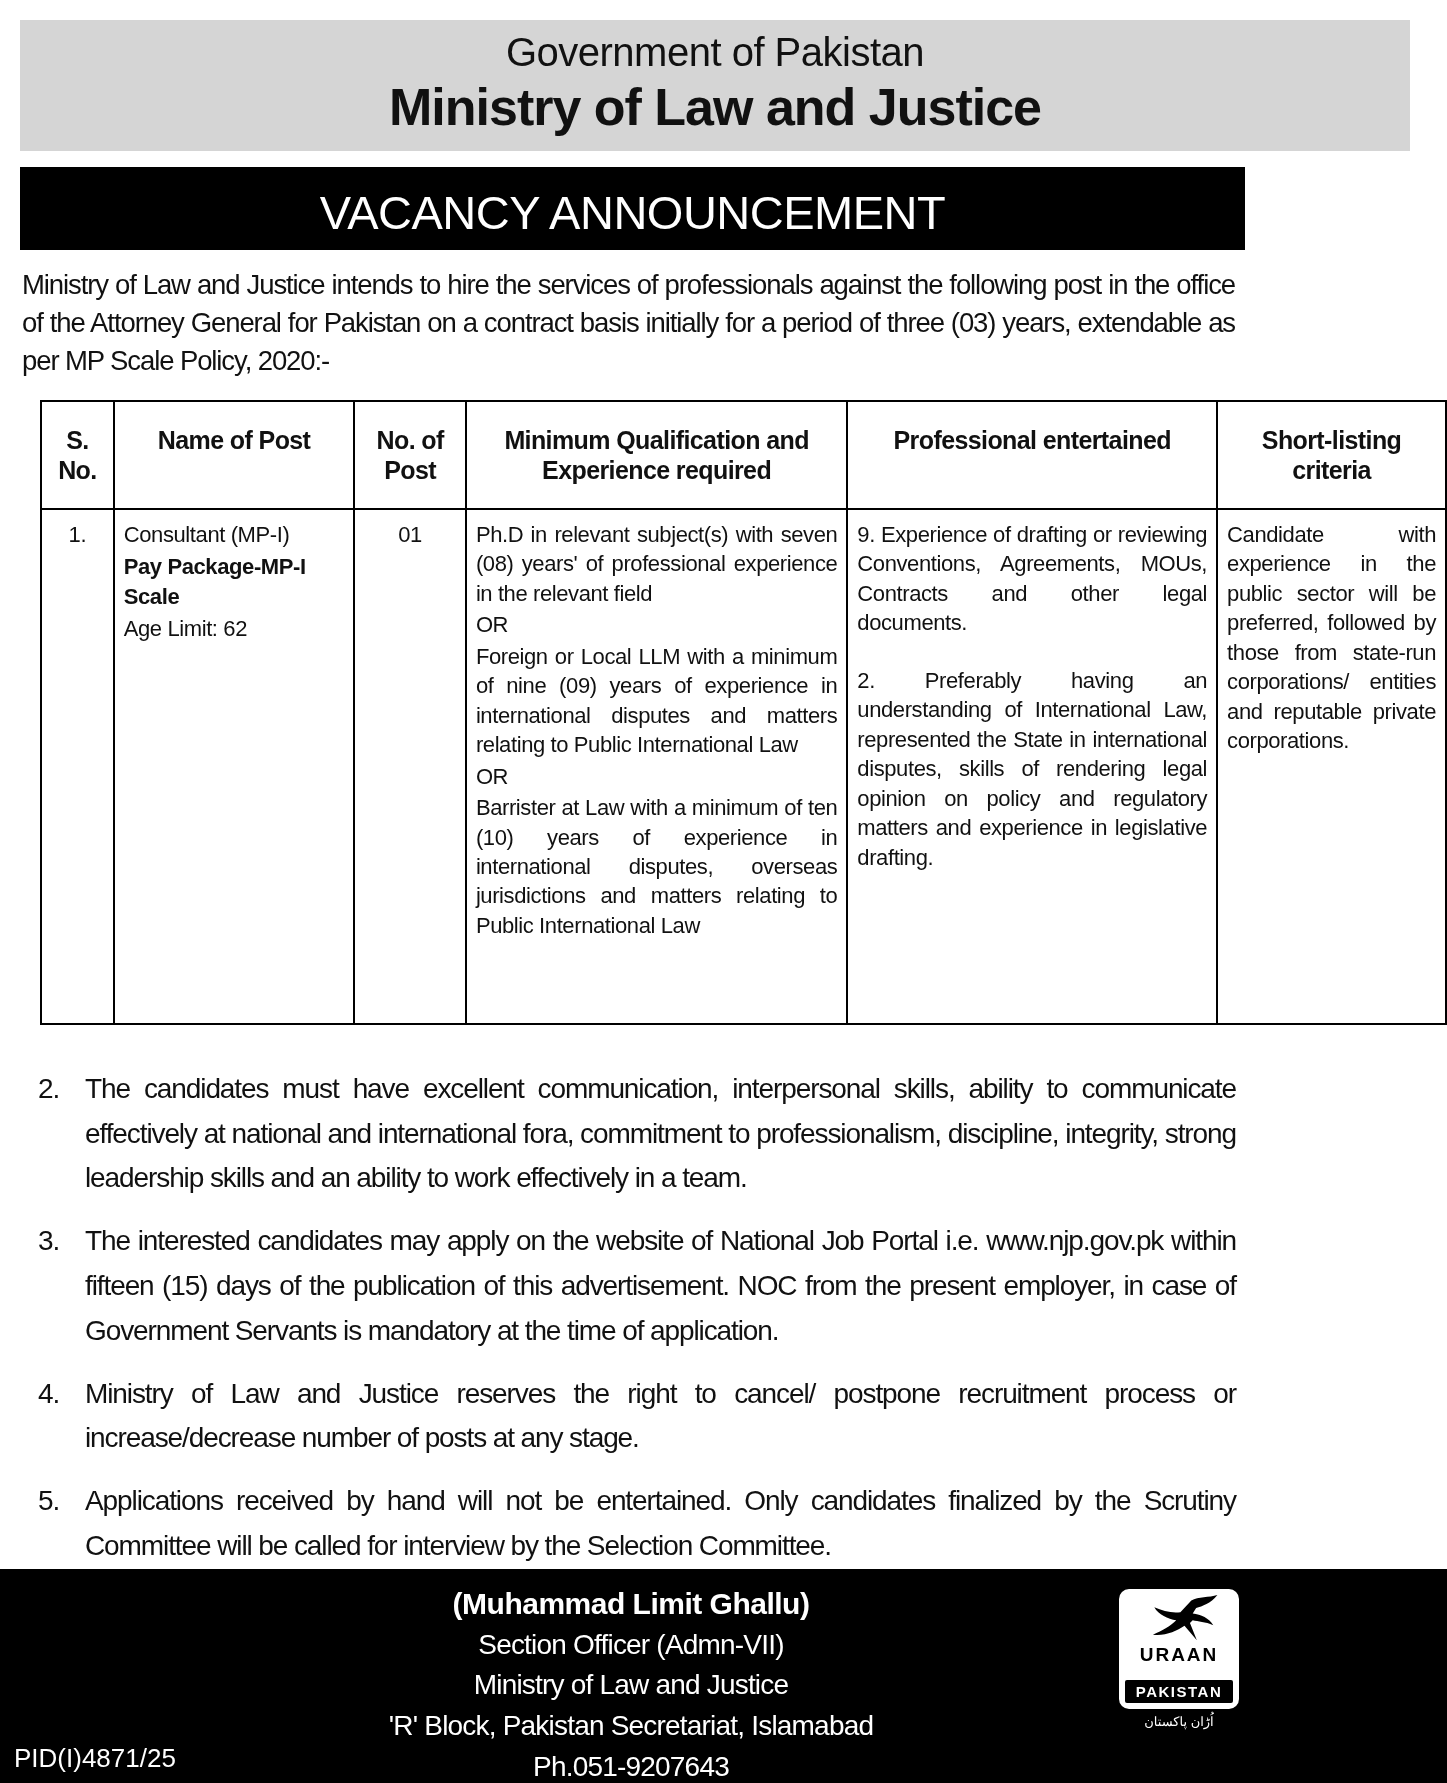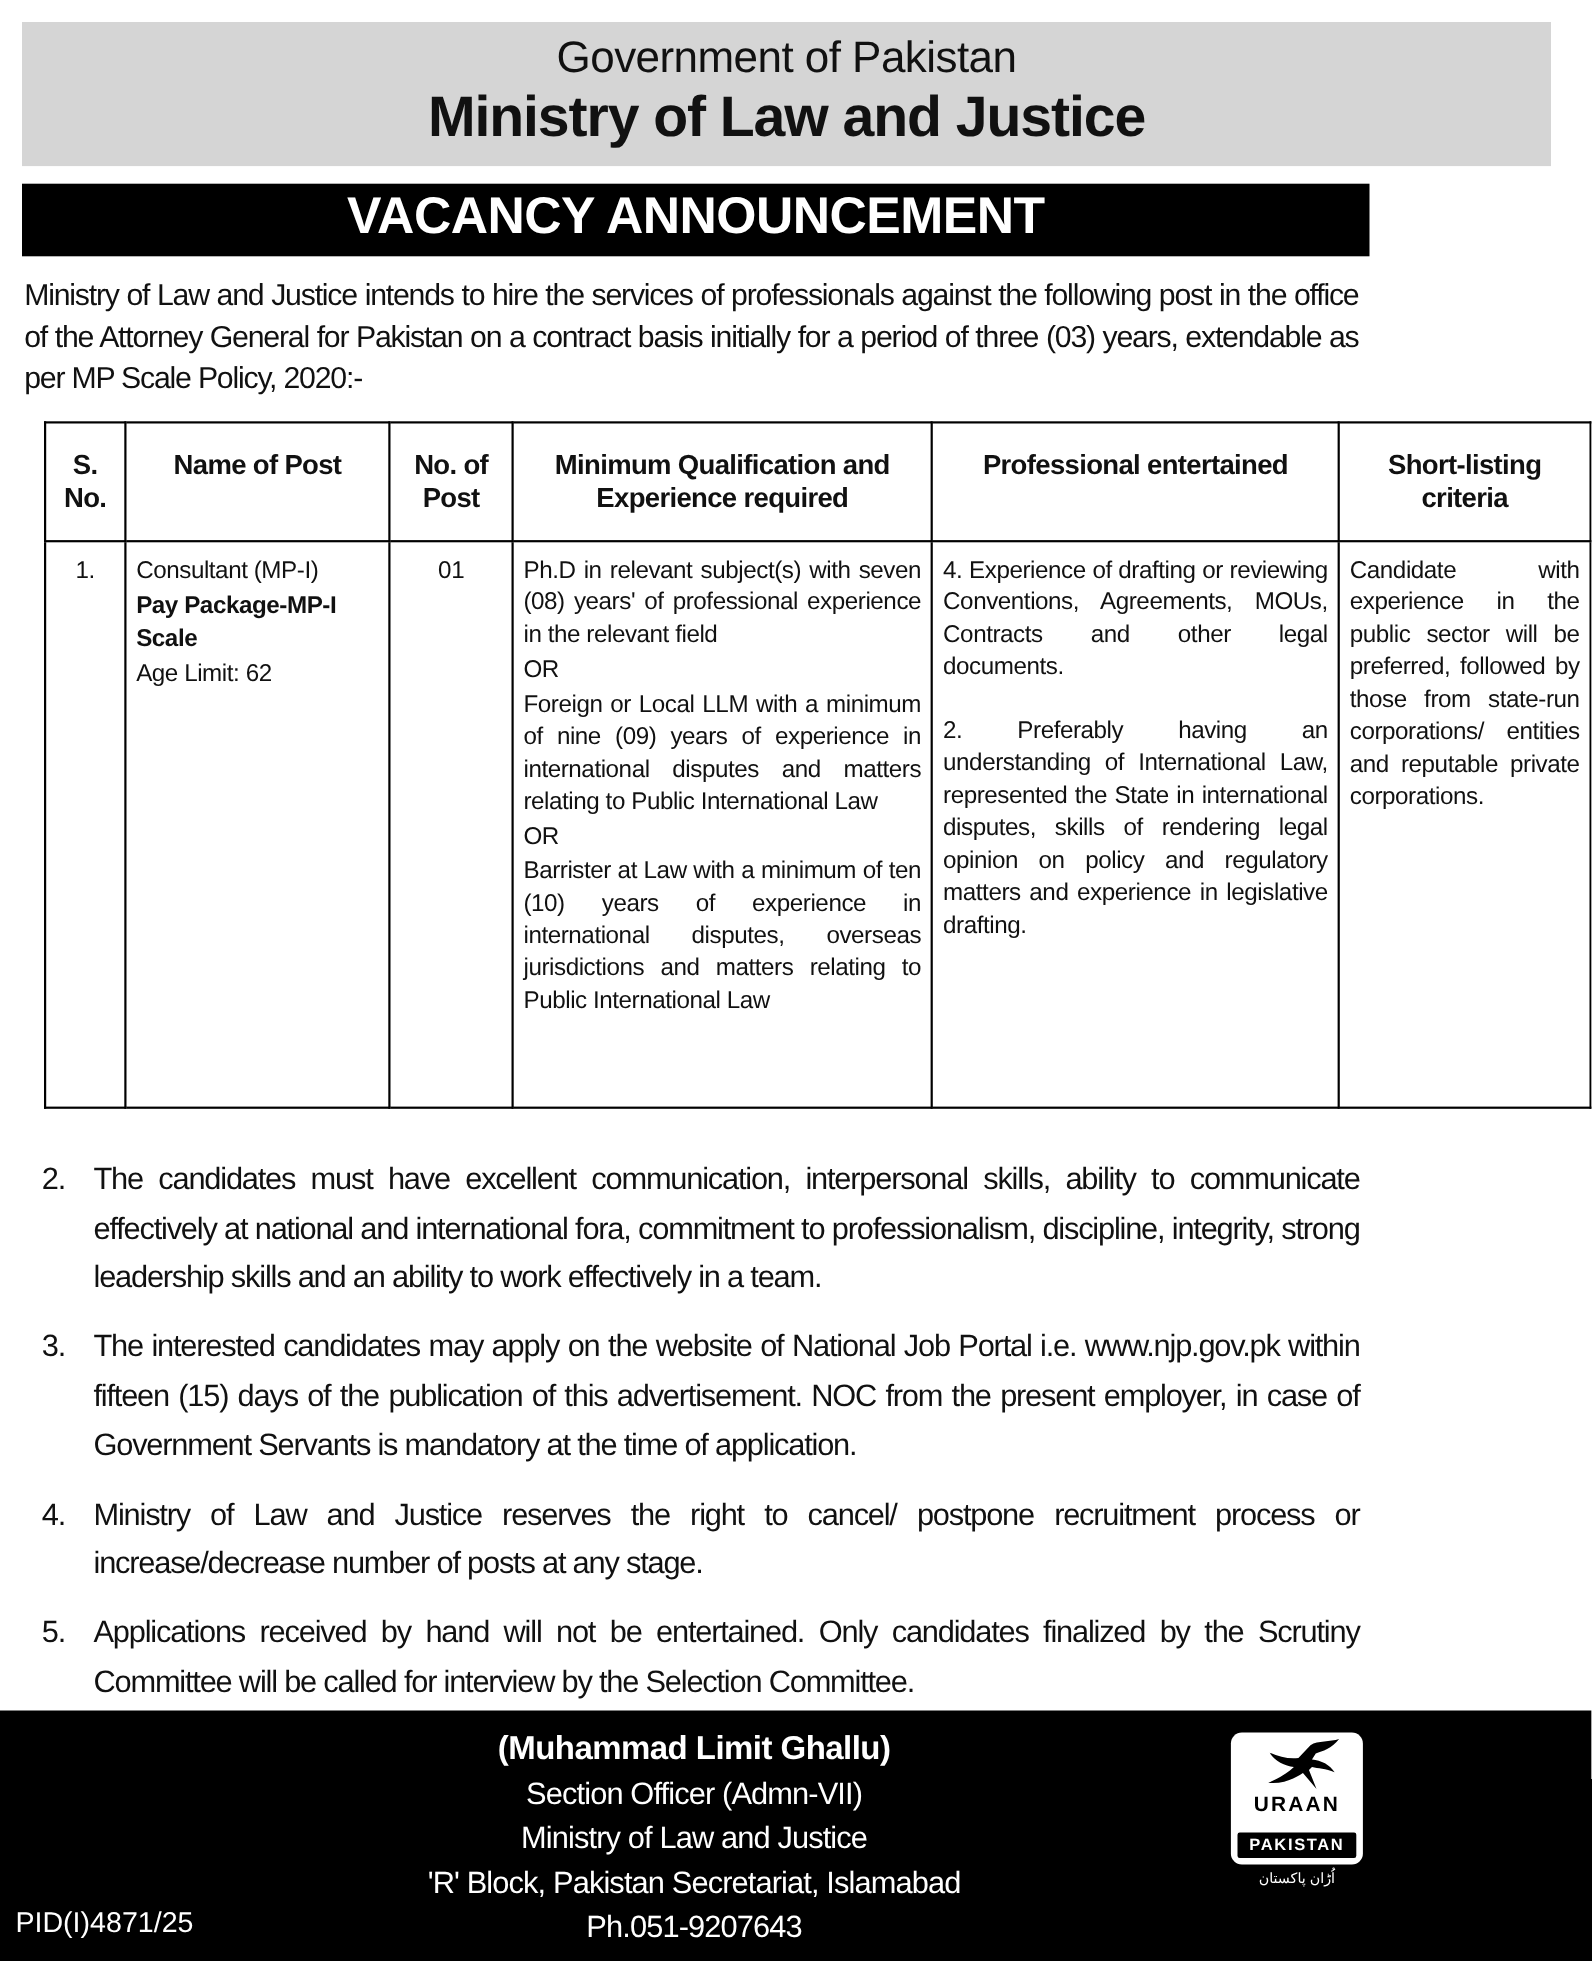--- a/index.html
+++ b/index.html
@@ -30,23 +30,23 @@
   .gov-line { font-size: 40px; letter-spacing: -0.5px; }
   .ministry-line { font-size: 52px; font-weight: bold; letter-spacing: -1px; margin-top: 2px; }
 
   .banner {
     margin: 16px 0 0 20px;
     width: 1225px;
     background: #000000;
     color: #ffffff;
     text-align: center;
     font-size: 47px;
-    font-weight: bold;
+    font-weight: normal;
     letter-spacing: -0.5px;
-    padding: 1px 0 10px;
+    padding: 18px 0 10px;
   }
 
   .intro {
     margin: 16px 0 0 22px;
     width: 1213px;
     font-size: 27.5px;
     letter-spacing: -1.1px;
     line-height: 1.38;
     text-align: justify;
   }
@@ -134,21 +134,21 @@
         </td>
         <td class="c">01</td>
         <td class="jt">
           <div>Ph.D in relevant subject(s) with seven (08) years' of professional experience in the relevant field</div>
           <div class="or">OR</div>
           <div>Foreign or Local LLM with a minimum of nine (09) years of experience in international disputes and matters relating to Public International Law</div>
           <div class="or">OR</div>
           <div>Barrister at Law with a minimum of ten (10) years of experience in international disputes, overseas jurisdictions and matters relating to Public International Law</div>
         </td>
         <td class="jt">
-          <div class="para">4. Experience of drafting or reviewing Conventions, Agreements, MOUs, Contracts and other legal documents.</div>
+          <div class="para">9. Experience of drafting or reviewing Conventions, Agreements, MOUs, Contracts and other legal documents.</div>
           <div class="para">2. Preferably having an understanding of International Law, represented the State in international disputes, skills of rendering legal opinion on policy and regulatory matters and experience in legislative drafting.</div>
         </td>
         <td class="jt">
           <div>Candidate with experience in the public sector will be preferred, followed by those from state-run corporations/ entities and reputable private corporations.</div>
         </td>
       </tr>
     </tbody>
   </table>
 
   <div class="notes">

